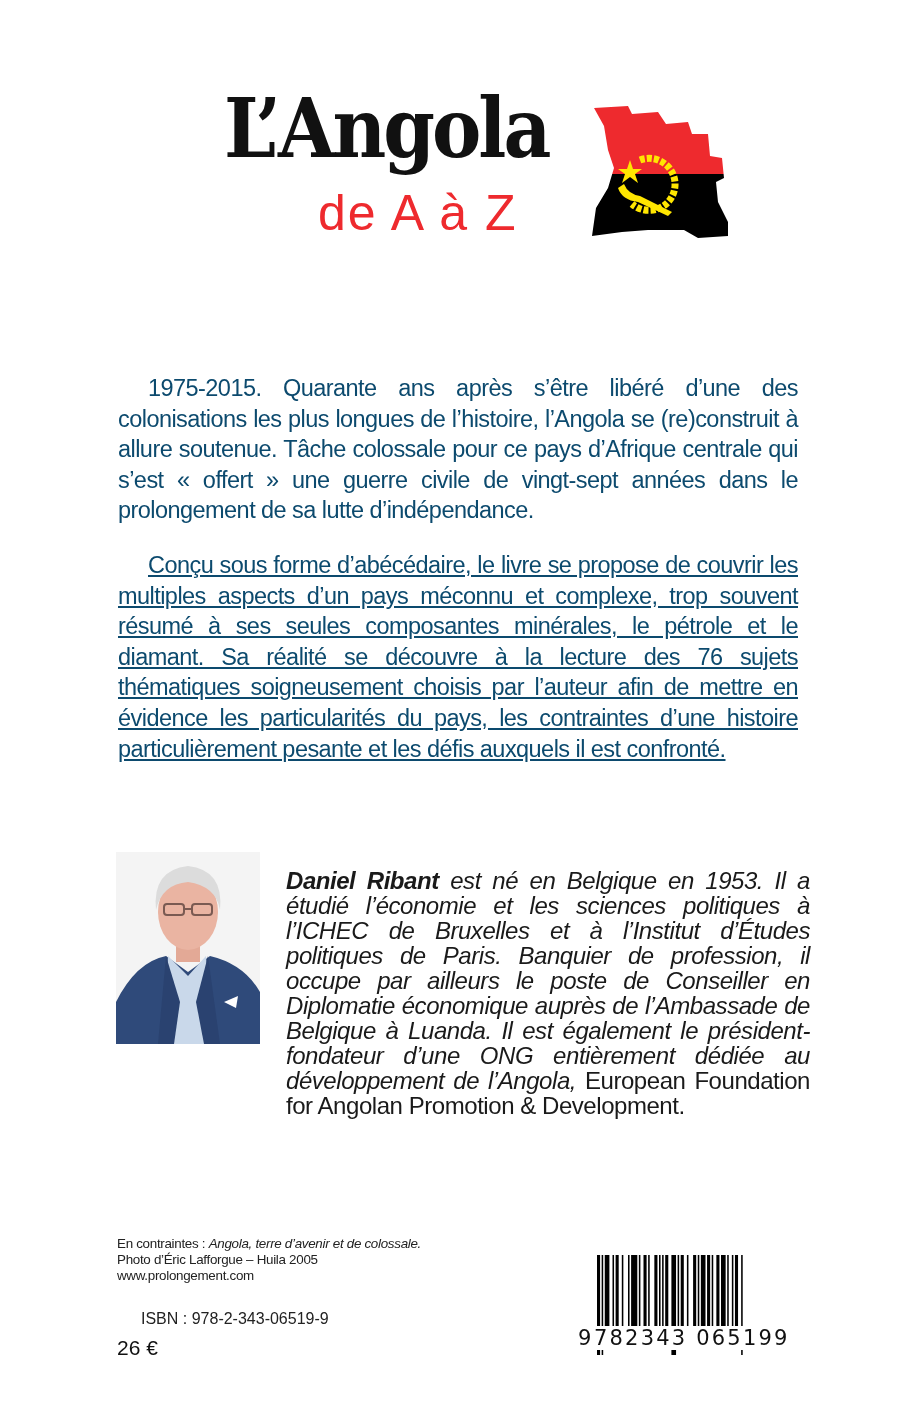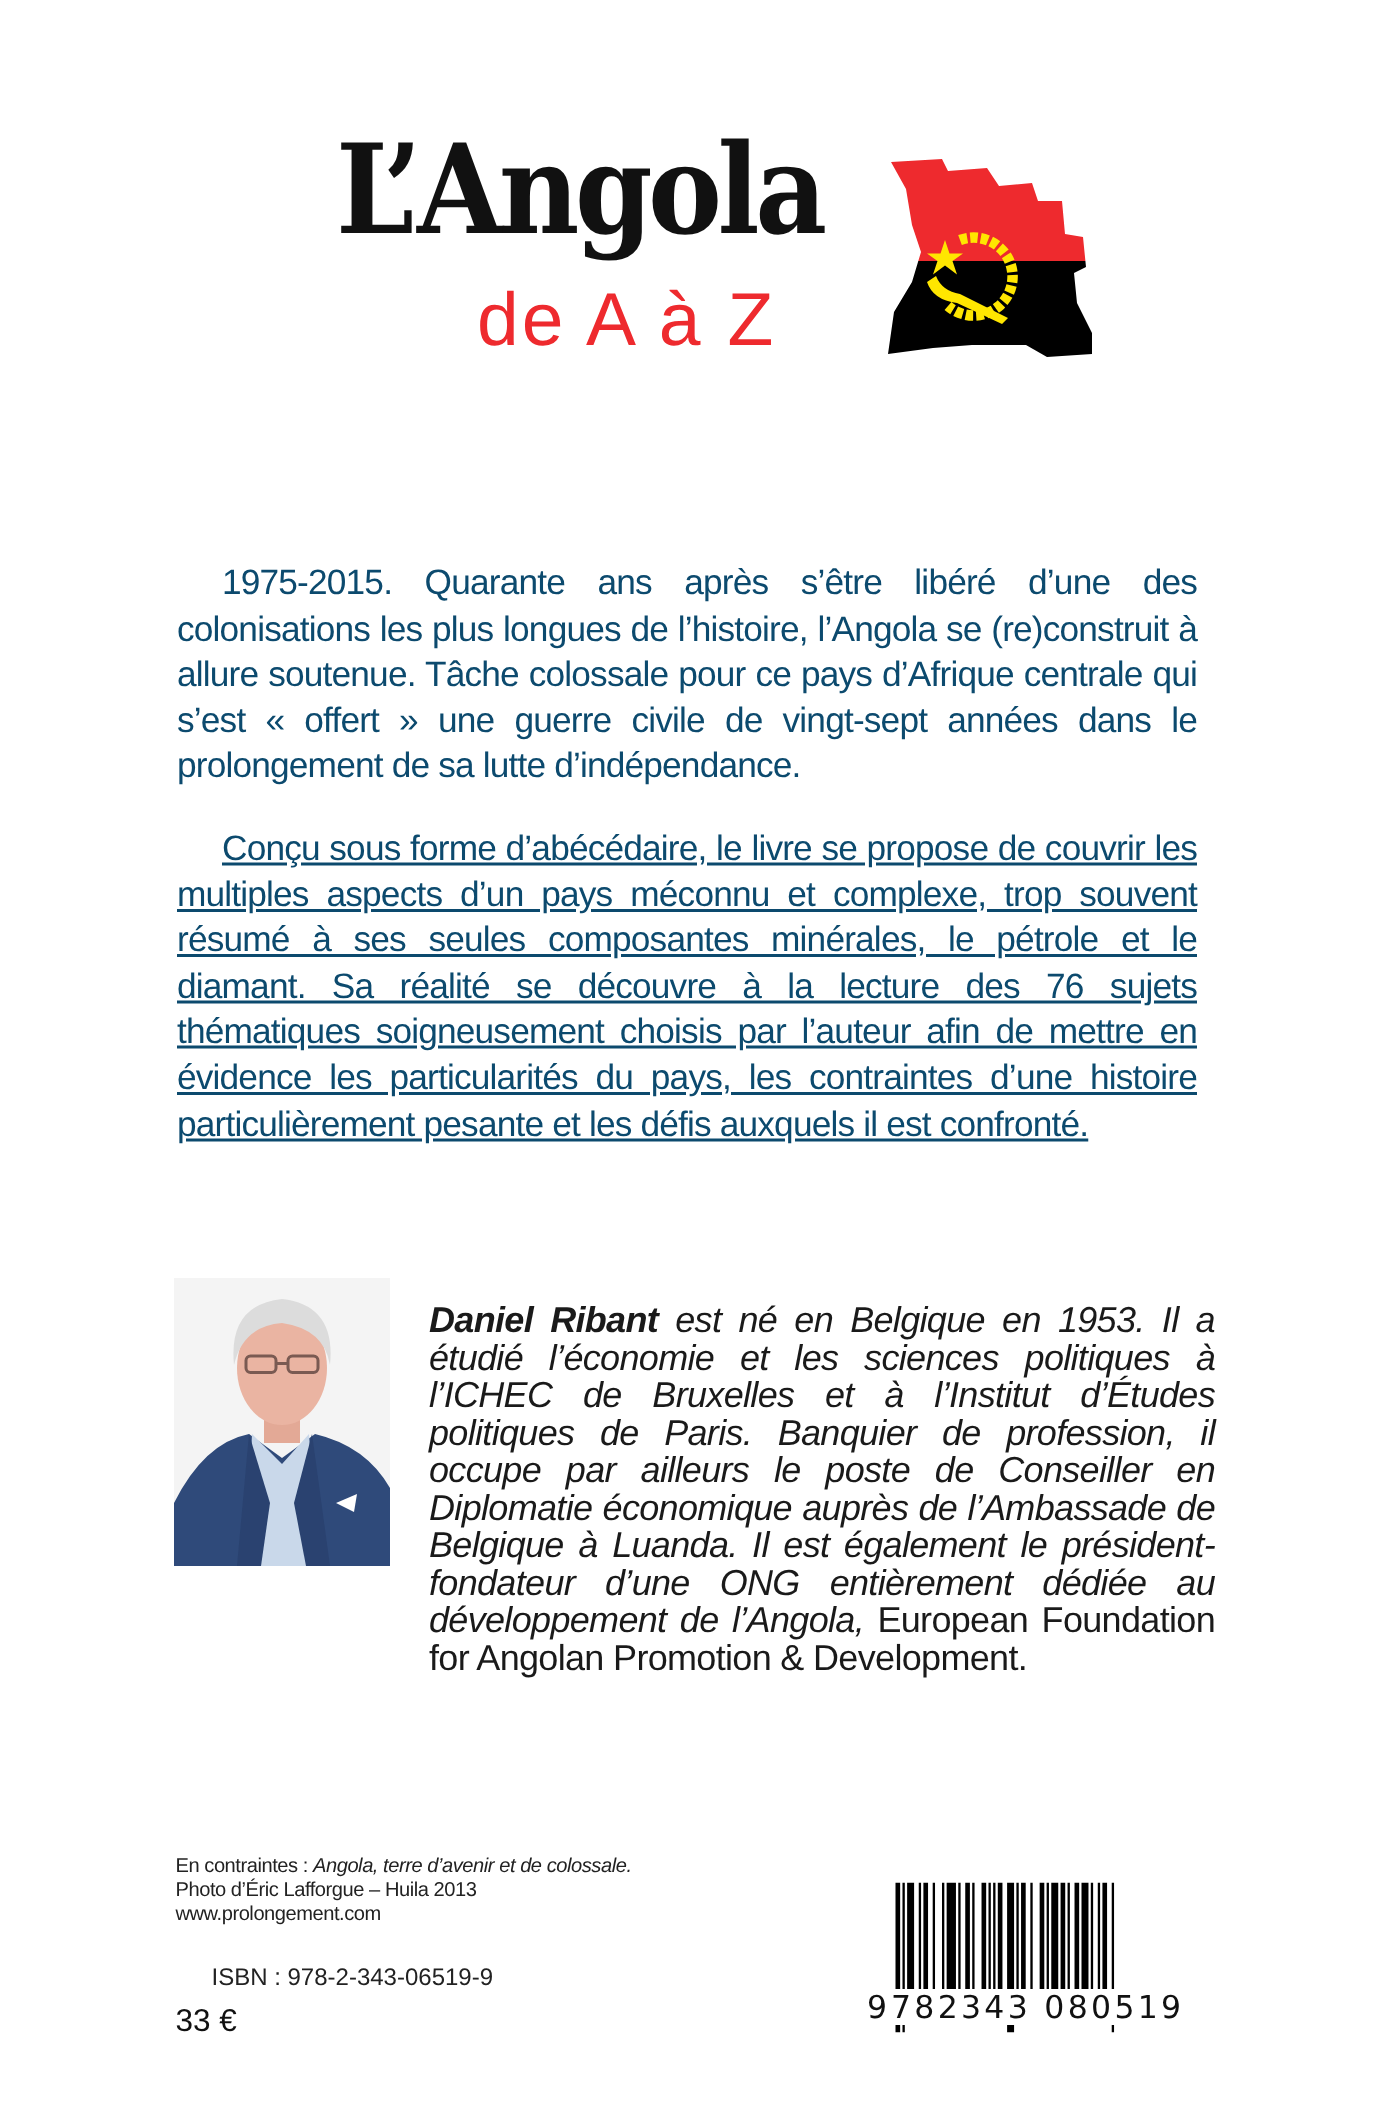--- a/index.html
+++ b/index.html
@@ -111,26 +111,26 @@
     <line x1="68" y1="57" x2="76" y2="57" stroke="#7a5a52" stroke-width="2"></line>
 
     <path d="M108 150 L122 144 L120 156 Z" fill="#ffffff"></path>
   </svg>
 </div>
 
 <p class="author-bio"><b>Daniel Ribant</b><span> est né en Belgique en 1953. Il a étudié l’économie et les sciences politiques à l’ICHEC de Bruxelles et à l’Institut d’Études politiques de Paris. Banquier de profession, il occupe par ailleurs le poste de Conseiller en Diplomatie économique auprès de l’Ambassade de Belgique à Luanda. Il est également le président-fondateur d’une ONG entièrement dédiée au développement de l’Angola,</span><span class="upright"> European Foundation for Angolan Promotion &amp; Development.</span></p>
 
 <div class="credits">
   <div><span>En contraintes : </span><i>Angola, terre d’avenir et de colossale.</i></div>
-  <div>Photo d’Éric Lafforgue – Huila 2013</div>
+  <div>Photo d’Éric Lafforgue – Huila 2005</div>
   <div>www.prolongement.com</div>
 </div>
 
 <div class="isbn">ISBN : 978-2-343-06519-9</div>
-<div class="price">33 €</div>
+<div class="price">26 €</div>
 
 <svg class="barcode" id="barcode" viewBox="0 0 205 100" preserveAspectRatio="none">
     <rect x="4" y="0" width="3.1" height="100" fill="#000"></rect>
     <rect x="8.65" y="0" width="1.55" height="100" fill="#000"></rect>
     <rect x="11.750000000000002" y="0" width="4.65" height="74" fill="#000"></rect>
     <rect x="19.500000000000004" y="0" width="1.55" height="74" fill="#000"></rect>
     <rect x="22.600000000000005" y="0" width="3.1" height="74" fill="#000"></rect>
     <rect x="28.800000000000008" y="0" width="1.55" height="74" fill="#000"></rect>
     <rect x="35.00000000000001" y="0" width="1.55" height="74" fill="#000"></rect>
     <rect x="38.1" y="0" width="6.2" height="74" fill="#000"></rect>
@@ -151,13 +151,13 @@
     <rect x="114.04999999999994" y="0" width="3.1" height="74" fill="#000"></rect>
     <rect x="118.69999999999993" y="0" width="1.55" height="74" fill="#000"></rect>
     <rect x="123.34999999999992" y="0" width="3.1" height="74" fill="#000"></rect>
     <rect x="127.99999999999991" y="0" width="4.65" height="74" fill="#000"></rect>
     <rect x="134.19999999999993" y="0" width="1.55" height="74" fill="#000"></rect>
     <rect x="138.84999999999994" y="0" width="1.55" height="74" fill="#000"></rect>
     <rect x="141.94999999999996" y="0" width="3.1" height="74" fill="#000"></rect>
     <rect x="148.14999999999995" y="0" width="1.55" height="100" fill="#000"></rect>
   </svg>
 <div class="bc-lead">9</div>
-<div class="barcode-digits">782343 080519</div>
+<div class="barcode-digits">782343 065199</div>
 
 </body></html>

